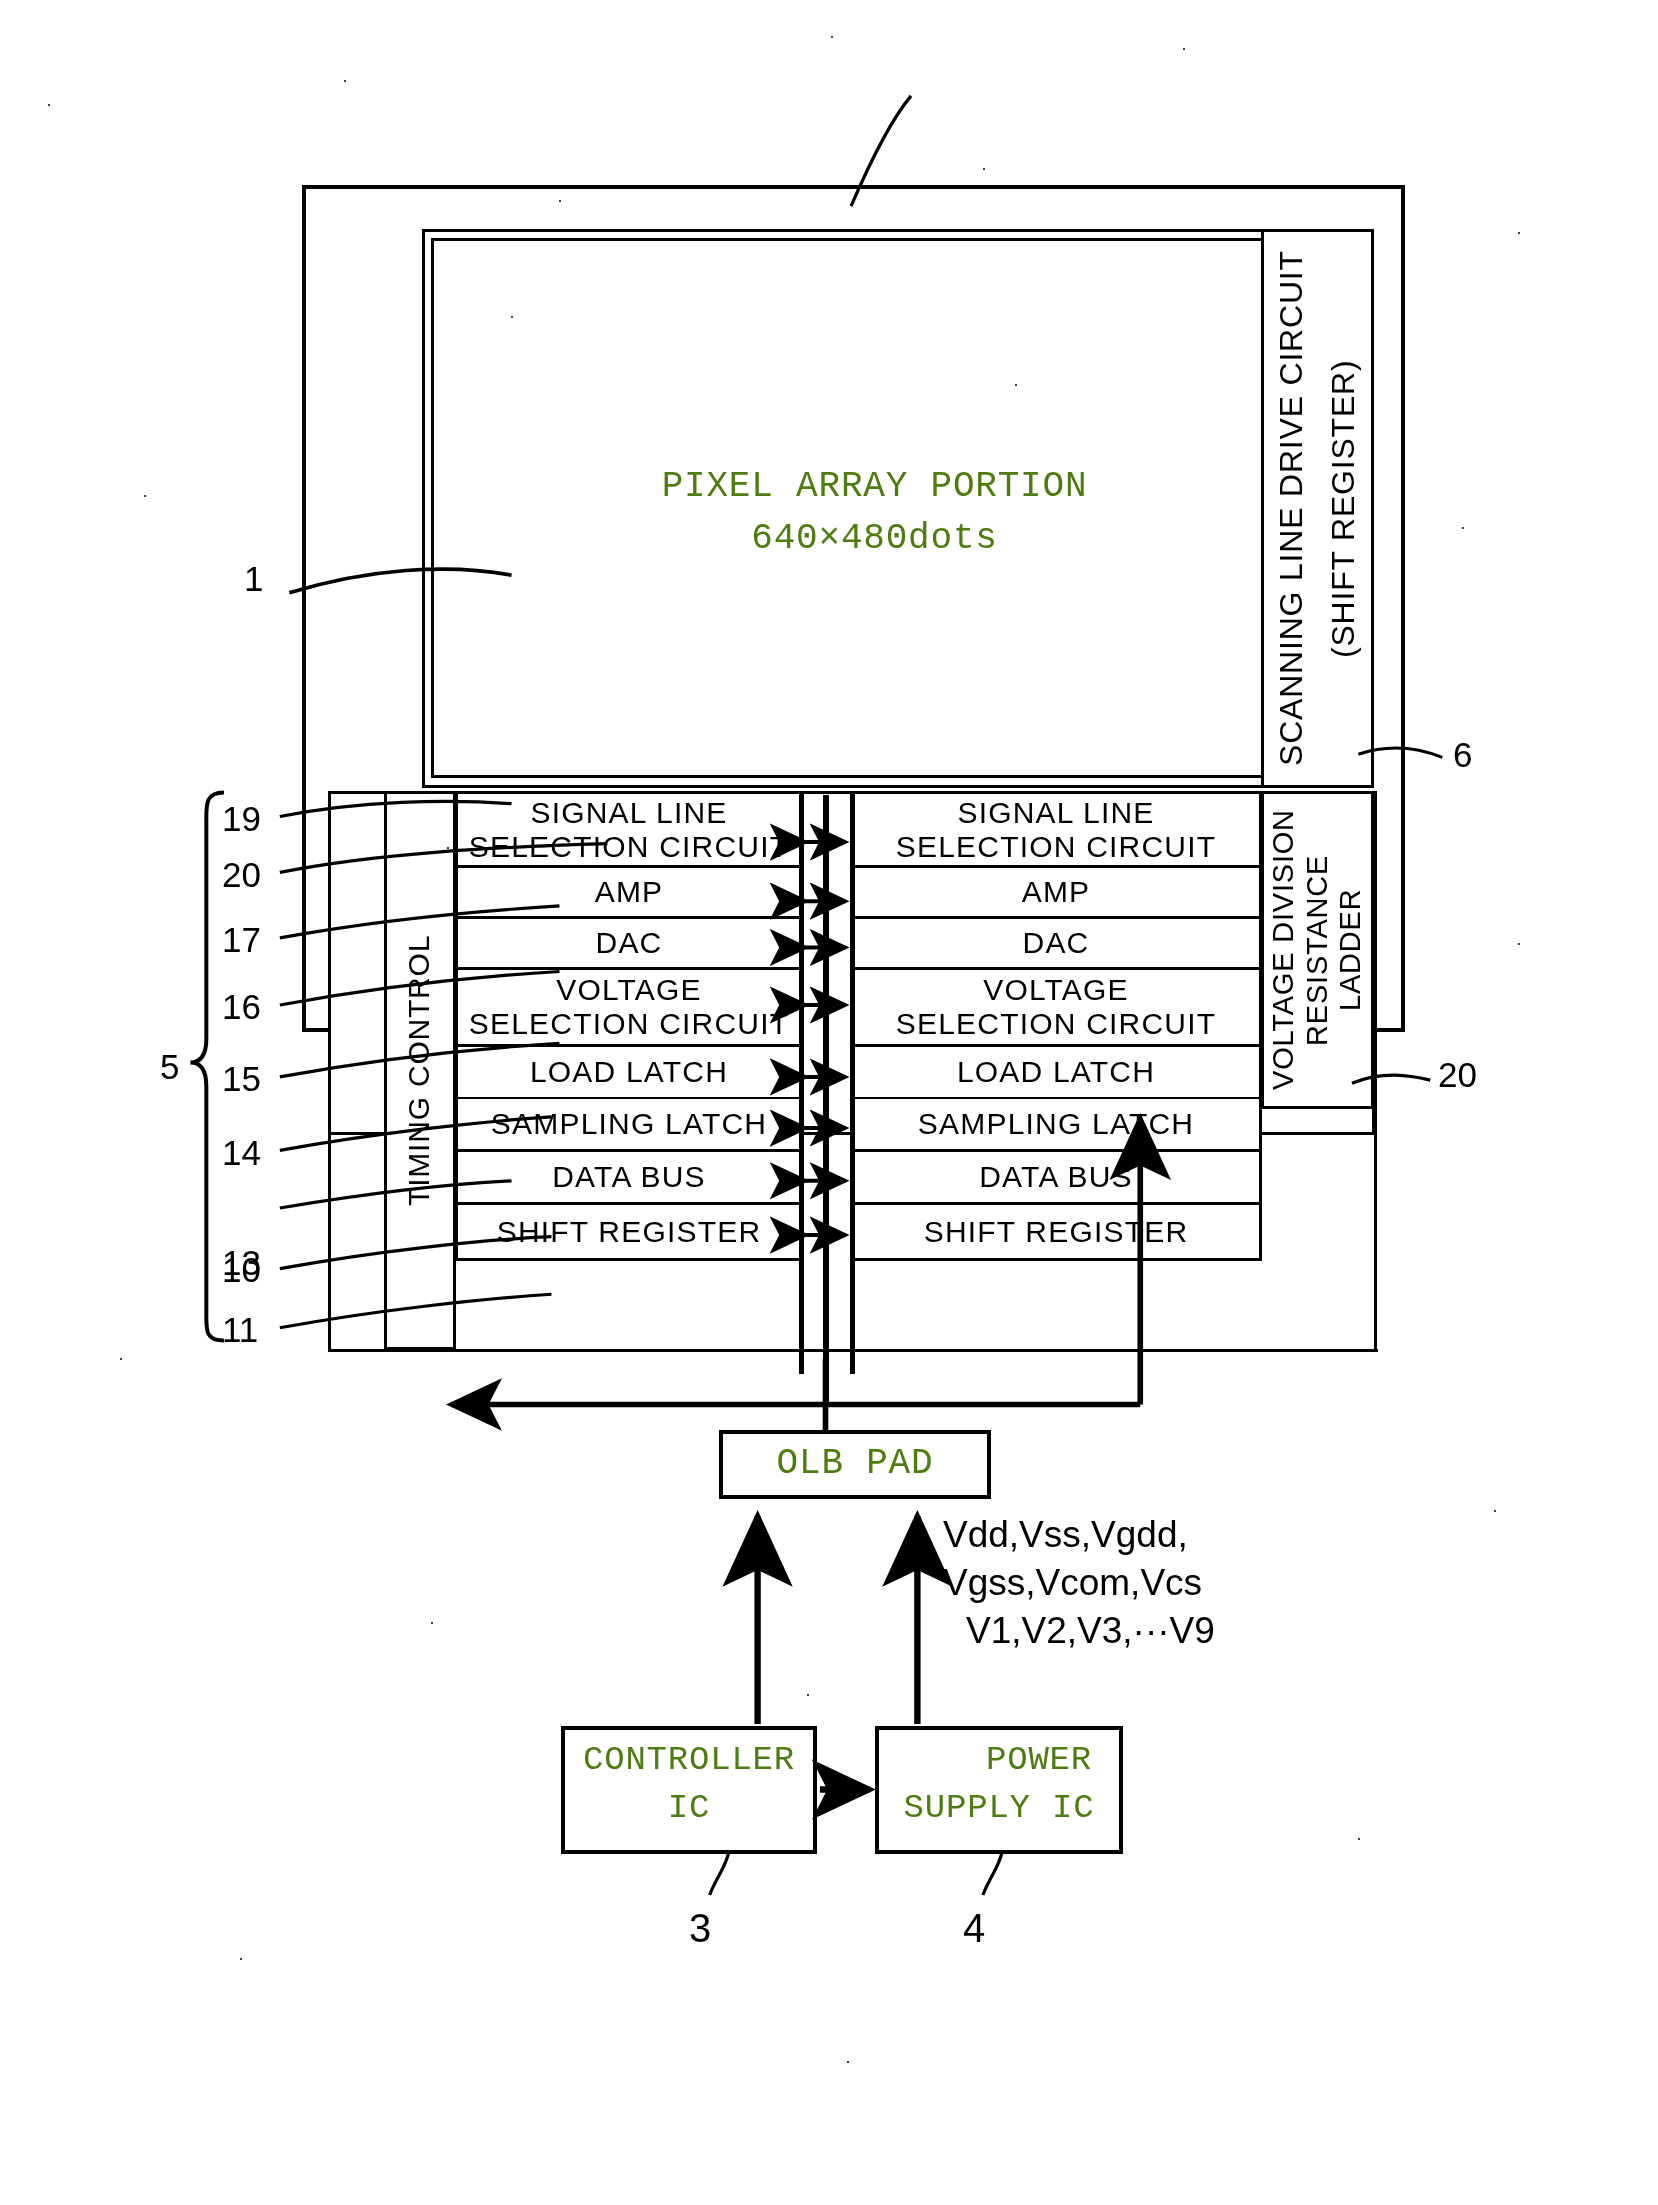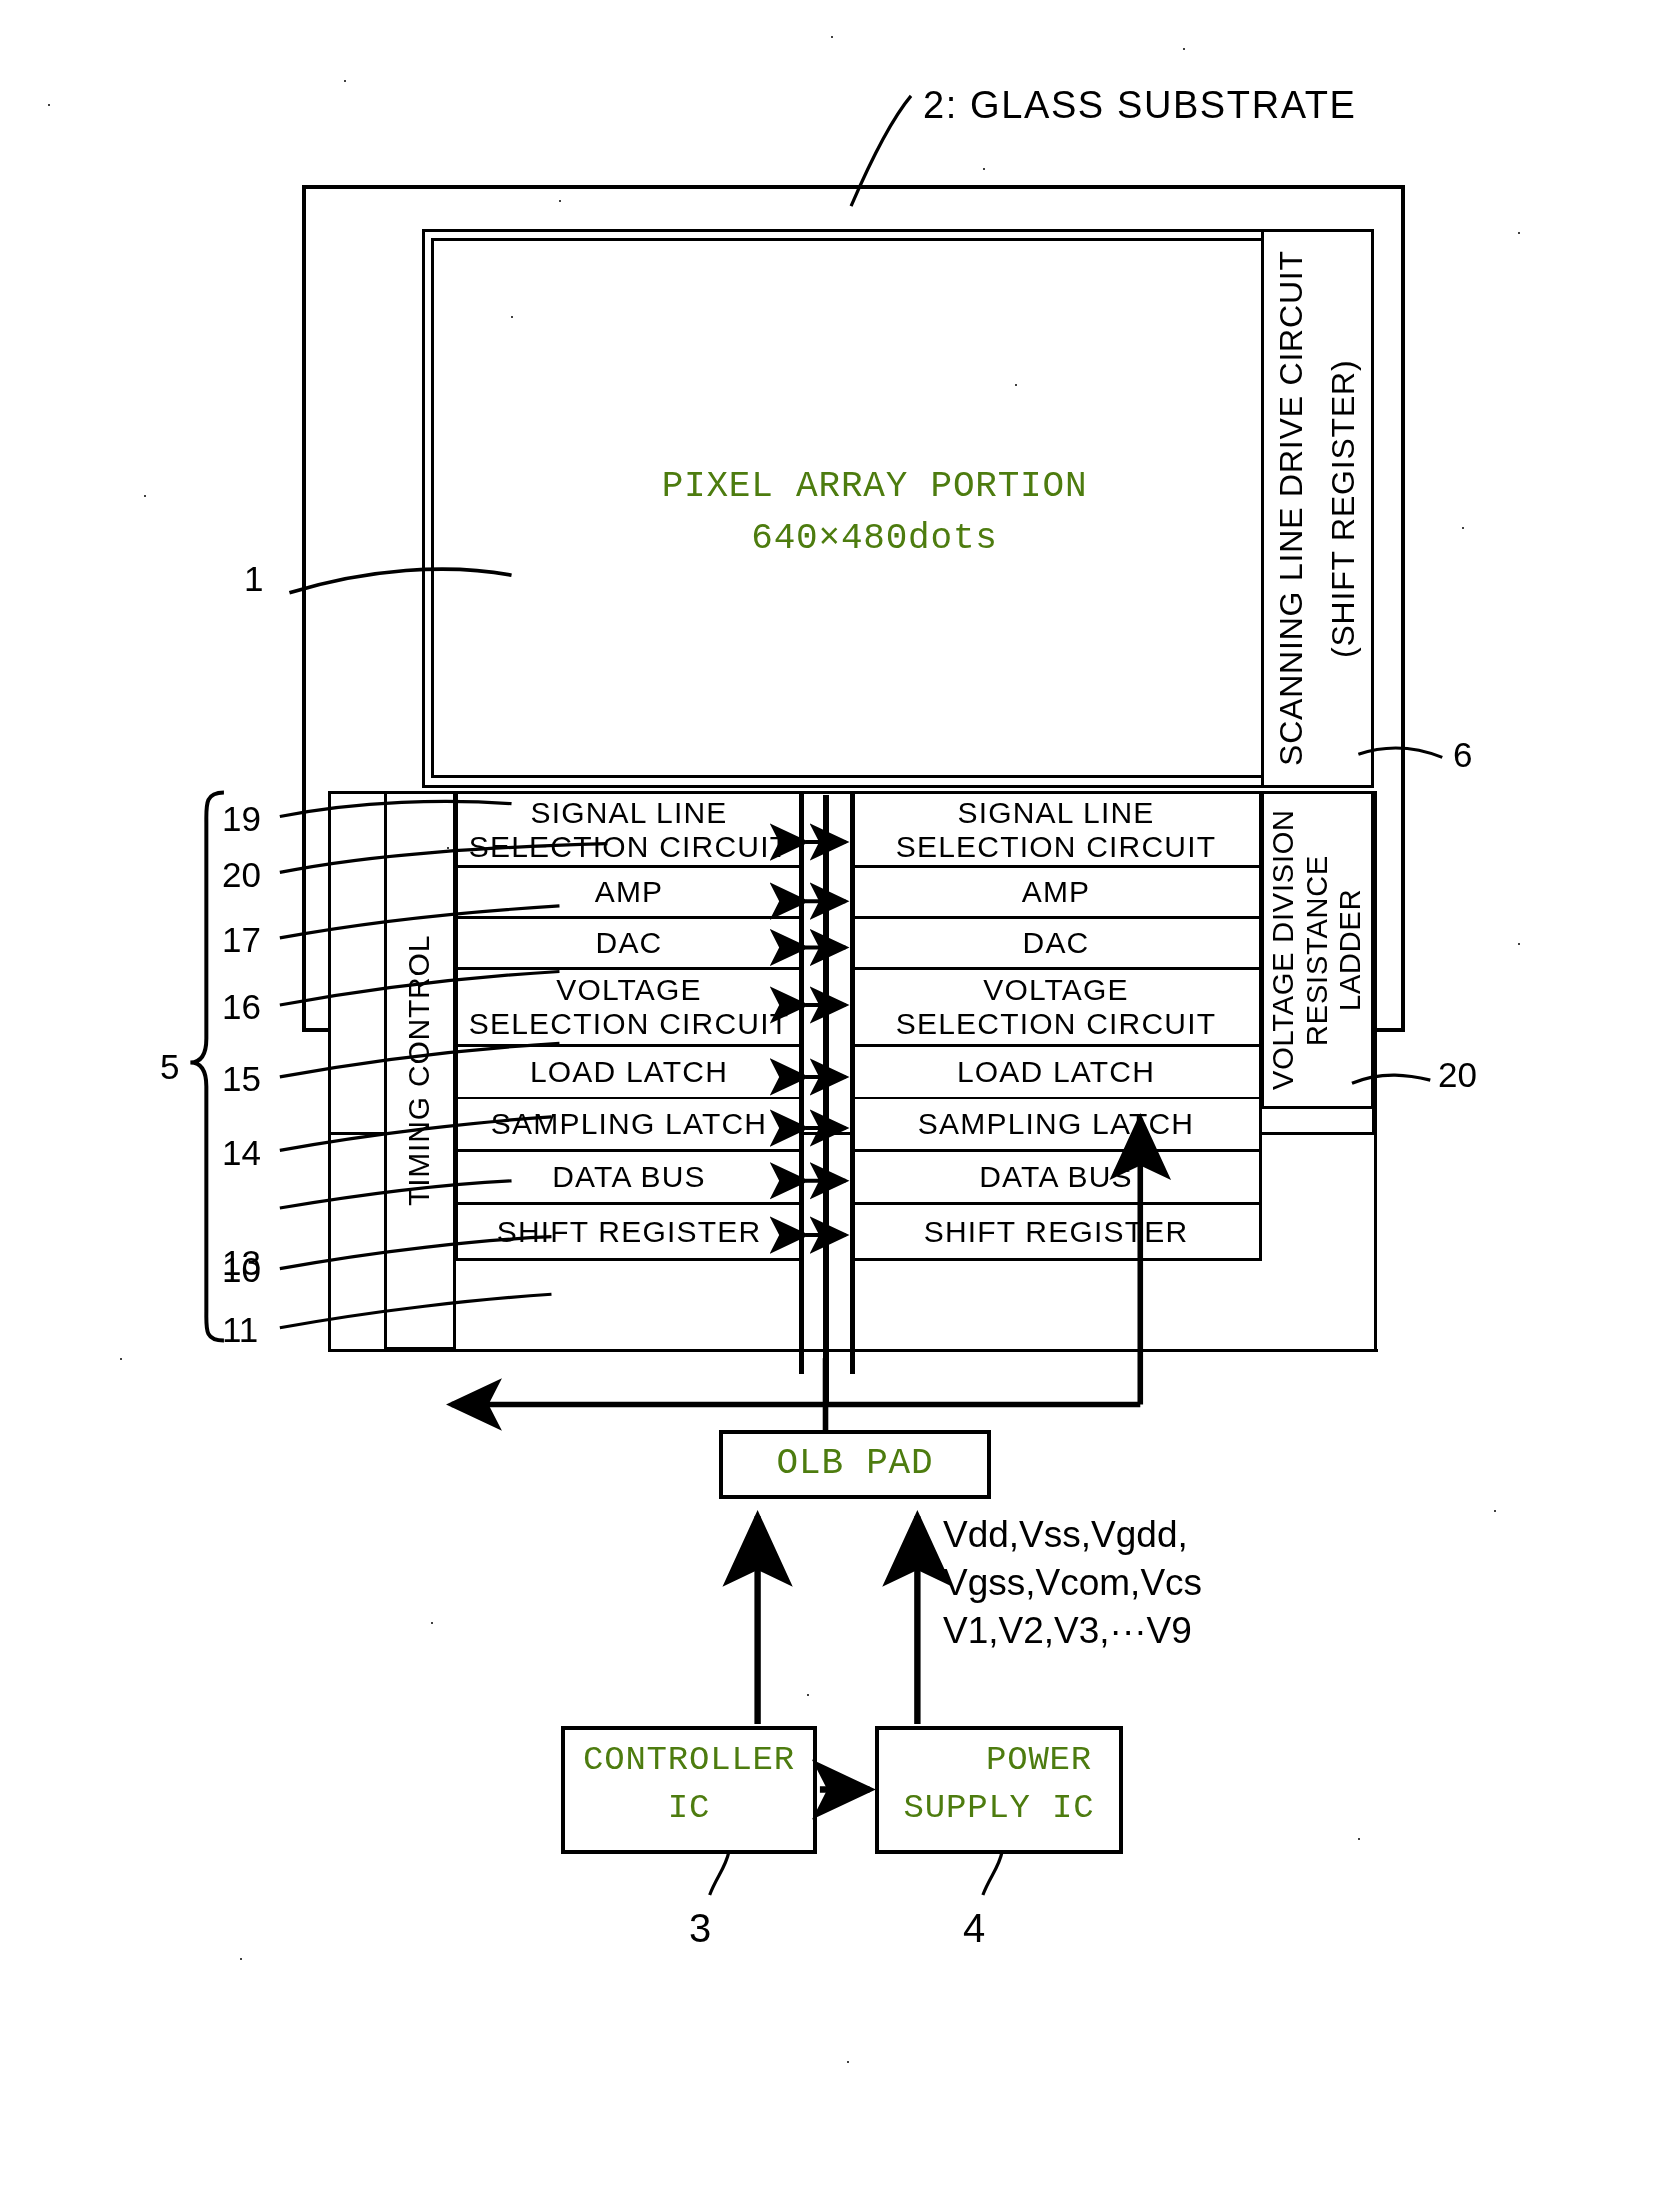--- a/index.html
+++ b/index.html
@@ -107,21 +107,20 @@
   
   .speck { position:absolute; background:#000; width:2.4px; height:2.4px; opacity:.75; }
 </style>
 </head>
 <body>
 
 <div id="figure">
 
   <div class="box" style="left:302px; top:185px; width:1103px; height:847px; border-width:4px;"></div>
 
-  <div class="txt" style="left:923px; top:84px; font-size:38px; letter-spacing:1.6px;">2:  GLASS SUBSTRATE</div>
 
   <div class="box" style="left:422px; top:229px; width:903px; height:559px; border-width:3.2px;"></div>
   <div class="box" style="left:431px; top:238px; width:884px; height:540px; border-width:3.2px;"></div>
 
   <div class="center-txt" style="left:479px; top:467px; width:791px; height:40px; font-size:36px;">PIXEL ARRAY PORTION</div>
   <div class="center-txt" style="left:479px; top:519px; width:791px; height:40px; font-size:36px;">640×480dots</div>
 
   <div class="box" style="left:1261px; top:229px; width:113px; height:559px; border-width:3.2px;"></div>
   <div class="vtxt" style="left:1266px; top:237px; width:50px; height:543px; font-size:32px;">SCANNING LINE DRIVE CIRCUIT</div>
   <div class="vtxt" style="left:1318px; top:237px; width:50px; height:543px; font-size:32px;">(SHIFT REGISTER)</div>
@@ -208,21 +207,21 @@
   <div class="box" style="left:561px; top:1726px; width:256px; height:128px; border-width:4px;"></div>
   <div class="center-txt" style="left:561px; top:1740px; width:256px; height:40px; font-size:34px;">CONTROLLER</div>
   <div class="center-txt" style="left:561px; top:1788px; width:256px; height:40px; font-size:34px;">IC</div>
 
   <div class="box" style="left:875px; top:1726px; width:248px; height:128px; border-width:4px;"></div>
   <div class="center-txt" style="left:875px; top:1740px; width:248px; height:40px; font-size:34px;padding-left:40px;">POWER</div>
   <div class="center-txt" style="left:875px; top:1788px; width:248px; height:40px; font-size:34px;">SUPPLY IC</div>
 
   <div class="txt" style="left:943px; top:1514px; font-size:37px; letter-spacing:0px;">Vdd,Vss,Vgdd,</div>
   <div class="txt" style="left:943px; top:1562px; font-size:37px; letter-spacing:0px;">Vgss,Vcom,Vcs</div>
-  <div class="txt" style="left:943px; top:1610px; font-size:37px; letter-spacing:0px;">V1,V2,V3,···V9</div>
+  <div class="txt" style="left:966px; top:1610px; font-size:37px; letter-spacing:0px;">V1,V2,V3,···V9</div>
 
   <div class="ref-num" style="left:244px; top:559px;">1</div>
   <div class="ref-num" style="left:1453px; top:735px;">6</div>
   <div class="ref-num" style="left:1438px; top:1055px;">20</div>
   <div class="ref-num" style="left:160px; top:1047px;">5</div>
 
   <div class="ref-num" style="left:222px; top:799px;">19</div>
   <div class="ref-num" style="left:222px; top:855px;">20</div>
   <div class="ref-num" style="left:222px; top:920px;">17</div>
   <div class="ref-num" style="left:222px; top:987px;">16</div>

